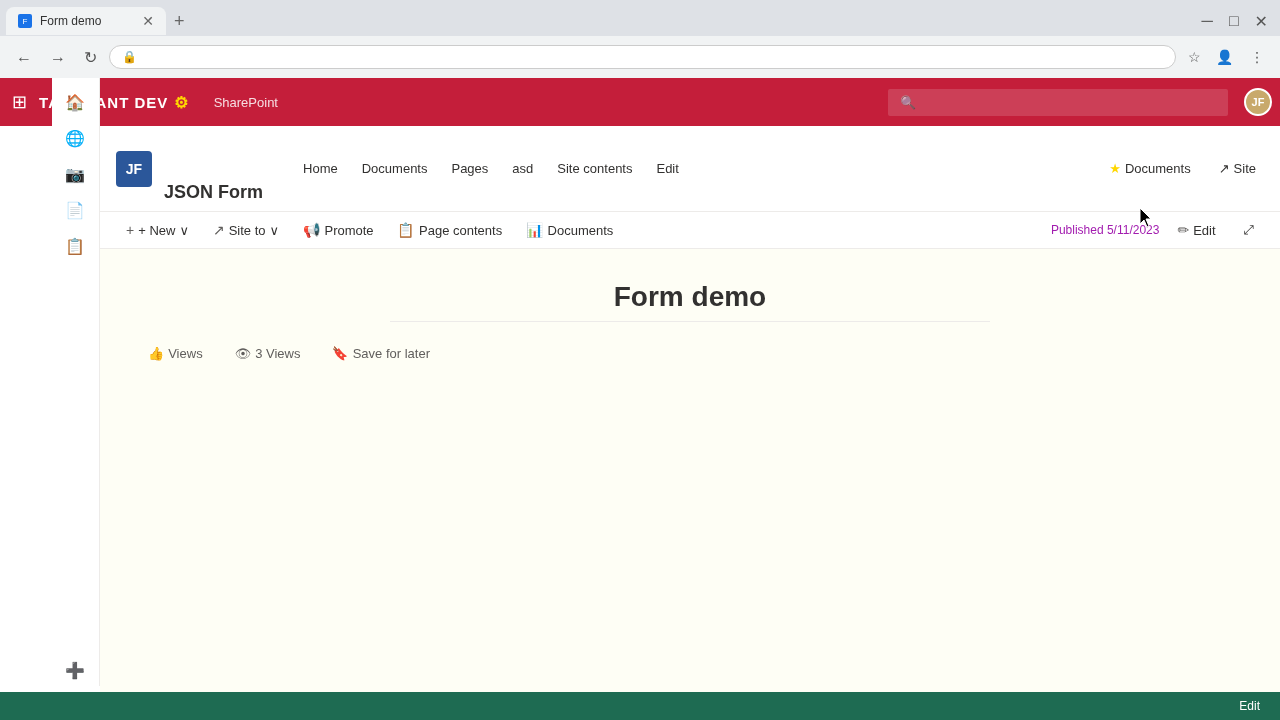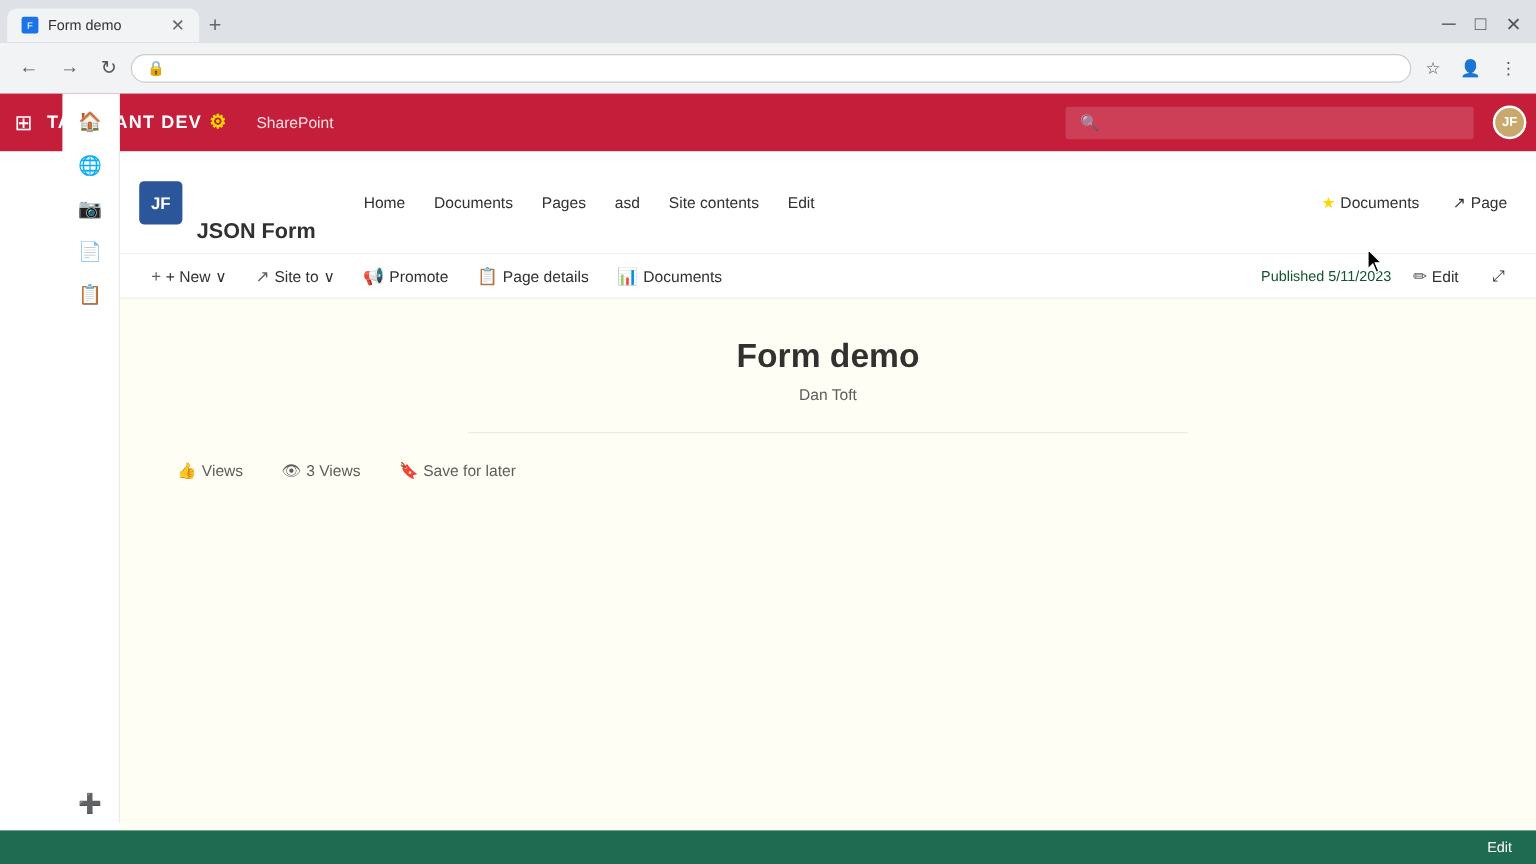--- a/index.html
+++ b/index.html
@@ -45,21 +45,21 @@
     .site-nav-item { padding: 8px 12px; font-size: 13px; color: #323130; cursor: pointer; white-space: nowrap; }
     .site-header-right { margin-left: auto; display: flex; align-items: center; gap: 12px; }
     .site-header-btn { display: flex; align-items: center; gap: 4px; font-size: 13px; color: #323130; cursor: pointer; padding: 6px 8px; }
     .site-header-btn .star { color: #ffd700; }
 
     
     .command-bar { display: flex; align-items: center; padding: 4px 16px; border-bottom: 1px solid #edebe9; background: white; gap: 4px; }
     .cmd-btn { display: flex; align-items: center; gap: 4px; padding: 6px 10px; font-size: 13px; color: #323130; cursor: pointer; border: none; background: none; border-radius: 2px; white-space: nowrap; }
     .cmd-btn .icon { font-size: 14px; color: #605e5c; }
     .cmd-right { margin-left: auto; display: flex; align-items: center; gap: 8px; }
-    .published-text { font-size: 12px; color: #14532d; }
+    .published-text { font-size: 12px; color: #a21caf; }
 
     
     .page-content { padding: 32px 40px; background: #fefef5; min-height: 400px; }
     .page-title { font-size: 28px; font-weight: 600; color: #323130; text-align: center; margin-bottom: 8px; }
     .page-author { font-size: 13px; color: #605e5c; text-align: center; margin-bottom: 24px; }
     .page-divider { border: none; border-top: 1px solid #edebe9; margin: 0 auto 20px auto; width: 600px; }
     .page-actions { display: flex; align-items: center; gap: 16px; padding: 0 0 12px 0; }
     .page-action-btn { display: flex; align-items: center; gap: 4px; font-size: 13px; color: #605e5c; cursor: pointer; padding: 4px 8px; border: none; background: none; }
 
     
@@ -140,21 +140,21 @@
       <span class="site-nav-item">Site contents</span>
       <span class="site-nav-item">Edit</span>
     </nav>
     <div class="site-header-right">
       <div class="site-header-btn">
         <span class="star">★</span>
         <span>Documents</span>
       </div>
       <div class="site-header-btn">
         <span>↗</span>
-        <span>Page</span>
+        <span>Site</span>
       </div>
     </div>
   </div>
 
   <div class="command-bar">
     <button class="cmd-btn">
       <span class="icon">+</span>
       <span>+ New</span>
       <span>∨</span>
     </button>
@@ -162,41 +162,40 @@
       <span class="icon">↗</span>
       <span>Site to</span>
       <span>∨</span>
     </button>
     <button class="cmd-btn">
       <span class="icon">📢</span>
       <span>Promote</span>
     </button>
     <button class="cmd-btn">
       <span class="icon">📋</span>
-      <span>Page details</span>
+      <span>Page contents</span>
     </button>
     <button class="cmd-btn">
       <span class="icon">📊</span>
       <span>Documents</span>
     </button>
     <div class="cmd-right">
       <span class="published-text">Published 5/11/2023</span>
       <button class="cmd-btn">
         <span class="icon">✏</span>
         <span>Edit</span>
       </button>
       <button class="cmd-btn">
         <span>⤢</span>
       </button>
     </div>
   </div>
 
   <div class="page-content">
     <h1 class="page-title">Form demo</h1>
-    <p class="page-author">Dan Toft</p>
     <hr class="page-divider">
     <div class="page-actions">
       <button class="page-action-btn">
         <span>👍</span>
         <span>Views</span>
       </button>
       <button class="page-action-btn">
         <span>👁</span>
         <span>3 Views</span>
       </button>

